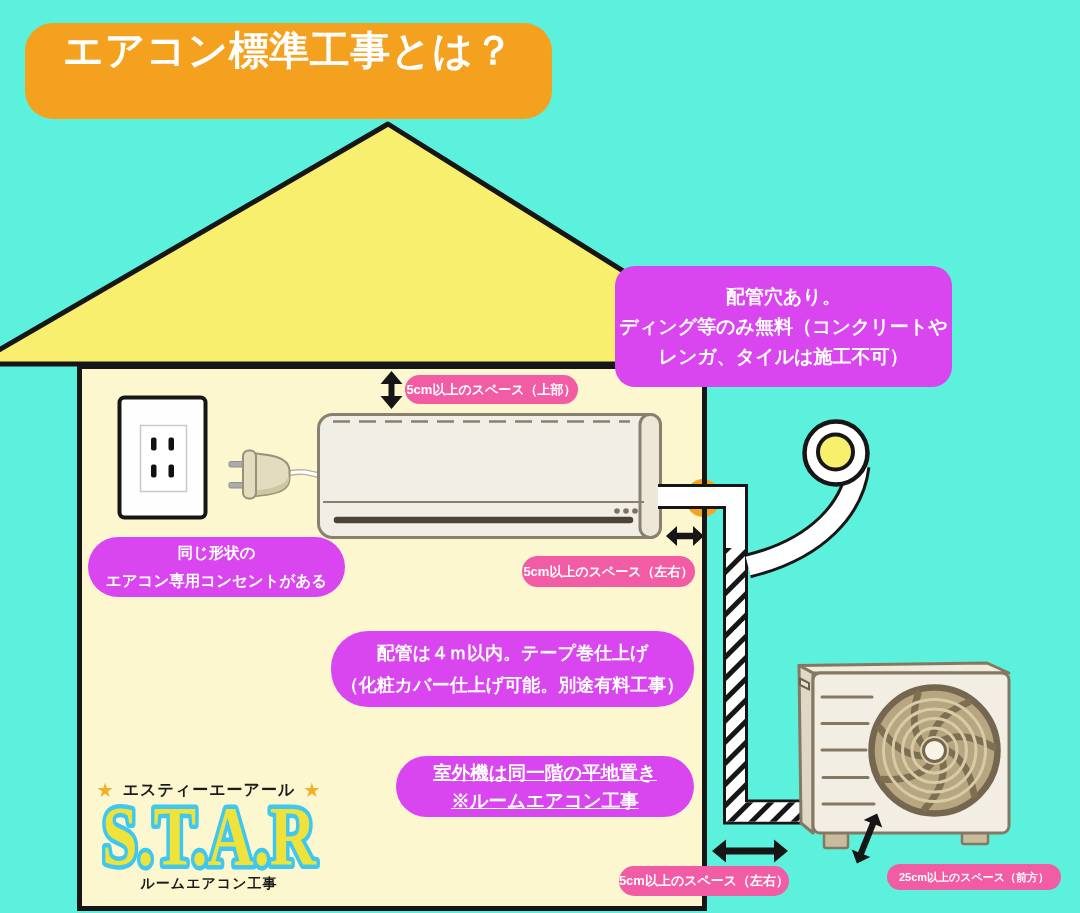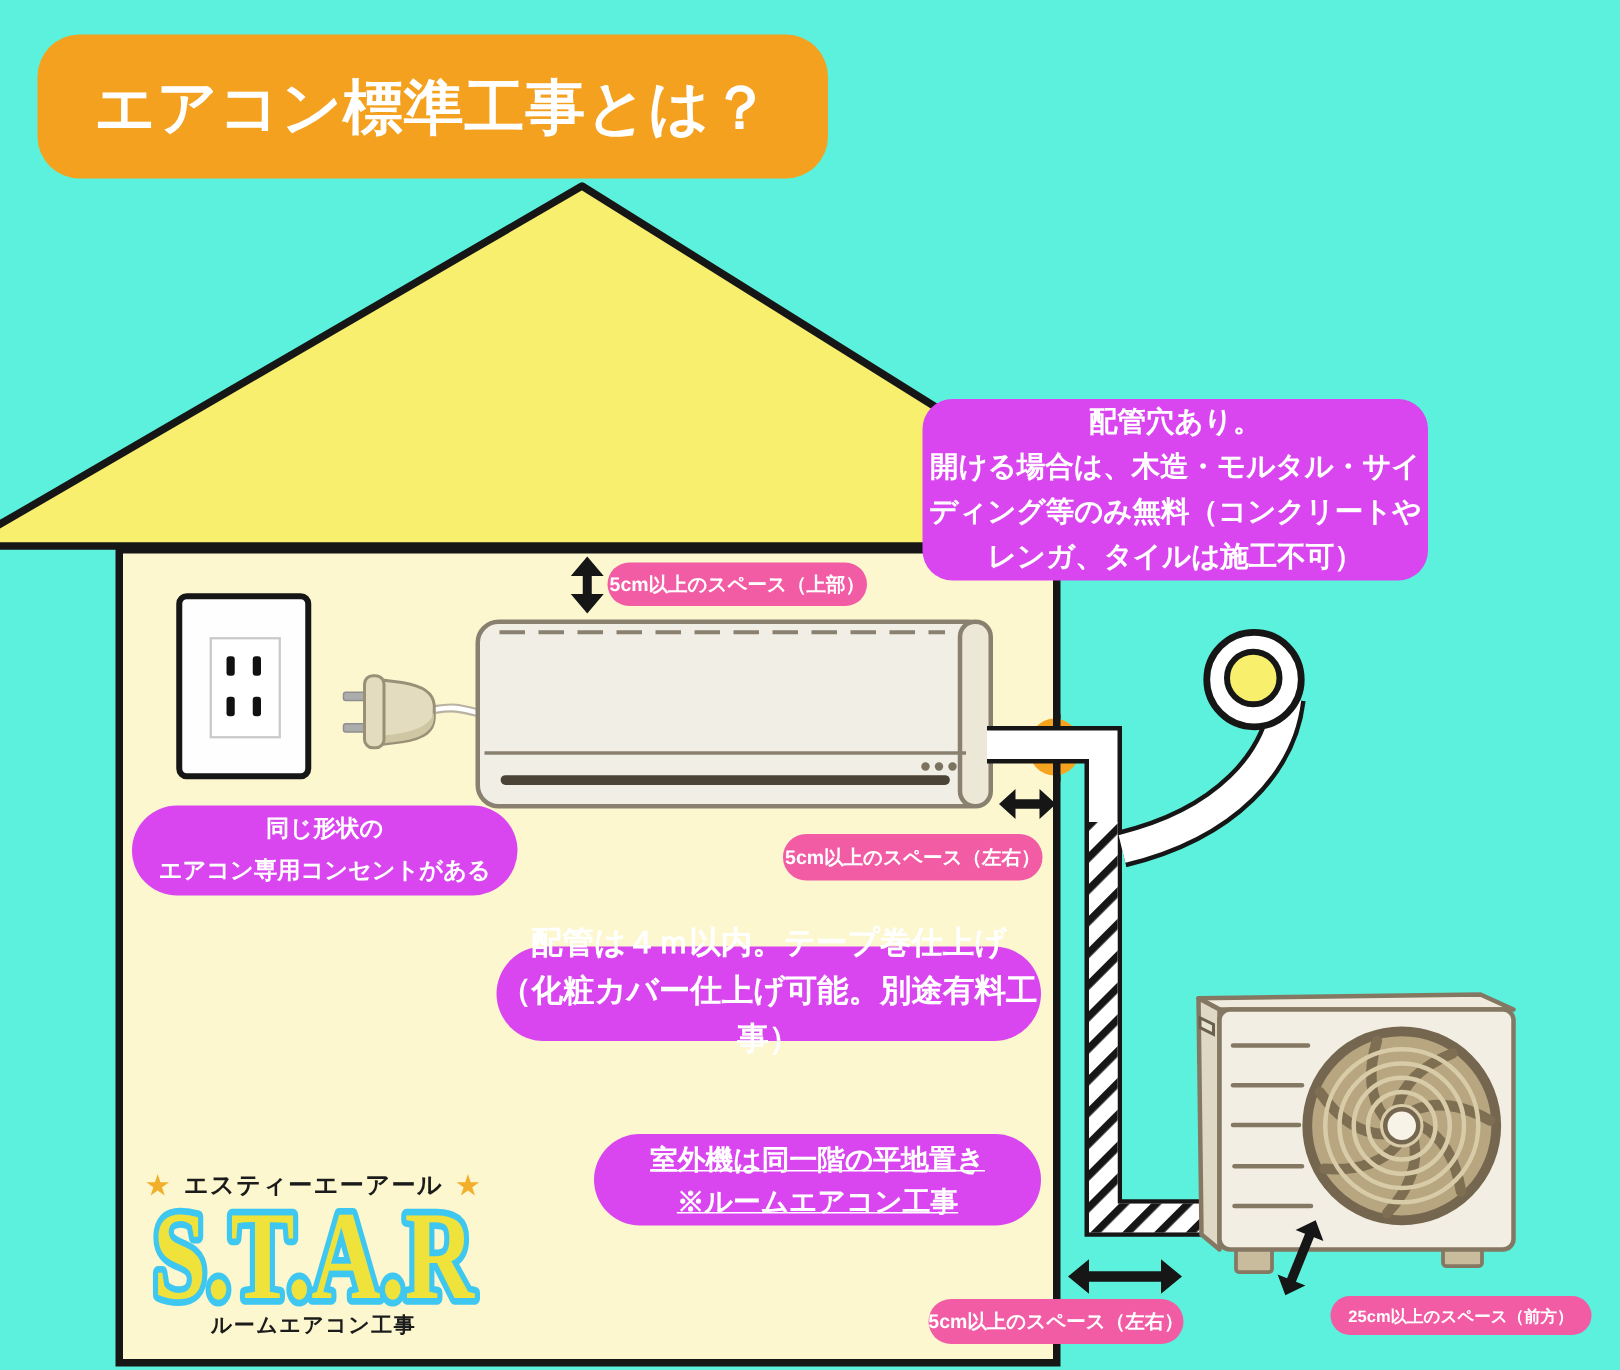--- a/index.html
+++ b/index.html
@@ -5,34 +5,34 @@
   html,body{margin:0;padding:0;}
   body{
     width:1080px;height:913px;position:relative;overflow:hidden;
     background:#5CF1DC;
     font-family:"Liberation Sans",sans-serif;
   }
   #scene{position:absolute;left:0;top:0;}
   .abs{position:absolute;box-sizing:border-box;}
   .banner{
     left:25px;top:23px;width:527px;height:96px;border-radius:28px;
-    background:#F4A11F;display:flex;align-items:center;justify-content:center;
+    background:#F4A11F;display:flex;justify-content:center;
   }
   .banner .t{color:#fff;font-size:40px;font-weight:700;letter-spacing:0.5px;}
   .bubble{
     background:#d946ef;color:#fff;font-weight:600;text-align:center;
     display:flex;flex-direction:column;justify-content:center;
   }
   .pill{
     background:#F25CA4;color:#fff;font-weight:600;text-align:center;
     display:flex;align-items:center;justify-content:center;white-space:nowrap;
   }
   .bubble-hole{left:615px;top:266px;width:337px;height:121px;border-radius:20px;font-size:19px;line-height:30px;}
   .bubble-outlet{left:88px;top:537px;width:257px;height:60px;border-radius:30px;font-size:15.5px;line-height:28px;}
-  .bubble-piping{left:331px;top:631px;width:363px;height:63px;border-radius:37px;font-size:21px;line-height:32px;font-family:Liberation Mono, monospace;}
+  .bubble-piping{left:331px;top:631px;width:363px;height:76px;border-radius:37px;font-size:18px;line-height:32px;}
   .bubble-outdoor{left:396px;top:756px;width:298px;height:61px;border-radius:34px;font-size:18.5px;line-height:28px;text-decoration:underline;}
   .pill-top{left:405px;top:375px;width:173px;height:29px;border-radius:14.5px;font-size:13px;}
   .pill-mid{left:522px;top:556px;width:173px;height:31px;border-radius:15.5px;font-size:13px;}
   .pill-bottom{left:619px;top:866px;width:170px;height:30px;border-radius:15px;font-size:13px;}
   .pill-front{left:887px;top:864px;width:174px;height:26px;border-radius:13px;font-size:11px;}
   .logo{left:85px;top:780px;width:248px;display:flex;flex-direction:column;align-items:center;}
   .logo-row1{display:flex;align-items:center;gap:9px;font-size:16px;font-weight:700;color:#1b1b1b;letter-spacing:1px;}
   .logo-star{color:#F2AF2B;font-size:17px;}
   .logo-sub{font-size:14px;font-weight:700;color:#1b1b1b;letter-spacing:1px;margin-top:-2px;}
 </style>
@@ -148,21 +148,20 @@
     </g>
   </g>
 </svg>
 
 <div class="abs banner">
   <span class="t">エアコン標準工事とは？</span>
 </div>
 
 <div class="abs bubble bubble-hole">
   <div>配管穴あり。</div>
-  <div>開ける場合は、木造・モルタル・サイ</div>
   <div>ディング等のみ無料（コンクリートや</div>
   <div>レンガ、タイルは施工不可）</div>
 </div>
 
 <div class="abs bubble bubble-outlet">
   <div>同じ形状の</div>
   <div>エアコン専用コンセントがある</div>
 </div>
 
 <div class="abs bubble bubble-piping">

